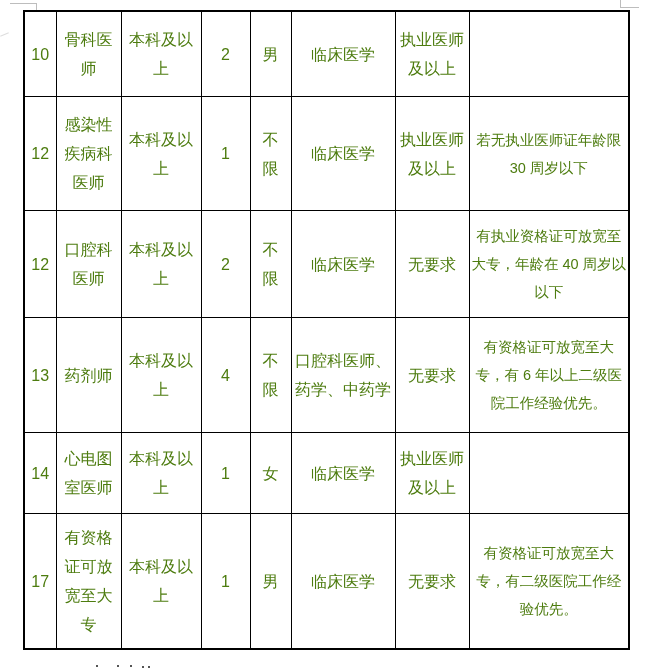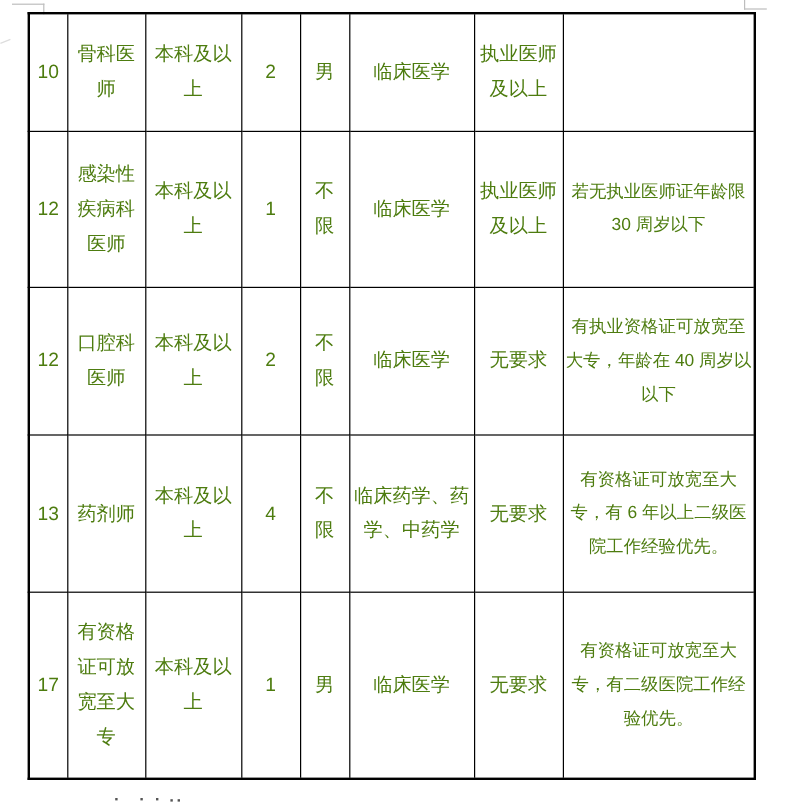--- a/index.html
+++ b/index.html
@@ -92,23 +92,33 @@
         <td>临床医学</td>
         <td>无要求</td>
         <td>有执业资格证可放宽至大专，年龄在 40 周岁以以下</td>
       </tr>
       <tr class="r3">
         <td>13</td>
         <td>药剂师</td>
         <td>本科及以上</td>
         <td>4</td>
         <td>不限</td>
-        <td>临床药学、药学、中药学</td>
+        <td>口腔科医师、药学、中药学</td>
         <td>无要求</td>
         <td>有资格证可放宽至大专，有 6 年以上二级医院工作经验优先。</td>
+      </tr>
+      <tr class="r4">
+        <td>14</td>
+        <td>心电图室医师</td>
+        <td>本科及以上</td>
+        <td>1</td>
+        <td>女</td>
+        <td>临床医学</td>
+        <td>执业医师及以上</td>
+        <td></td>
       </tr>
       <tr class="r5">
         <td>17</td>
         <td>有资格证可放宽至大专</td>
         <td>本科及以上</td>
         <td>1</td>
         <td>男</td>
         <td>临床医学</td>
         <td>无要求</td>
         <td>有资格证可放宽至大专，有二级医院工作经验优先。</td>

